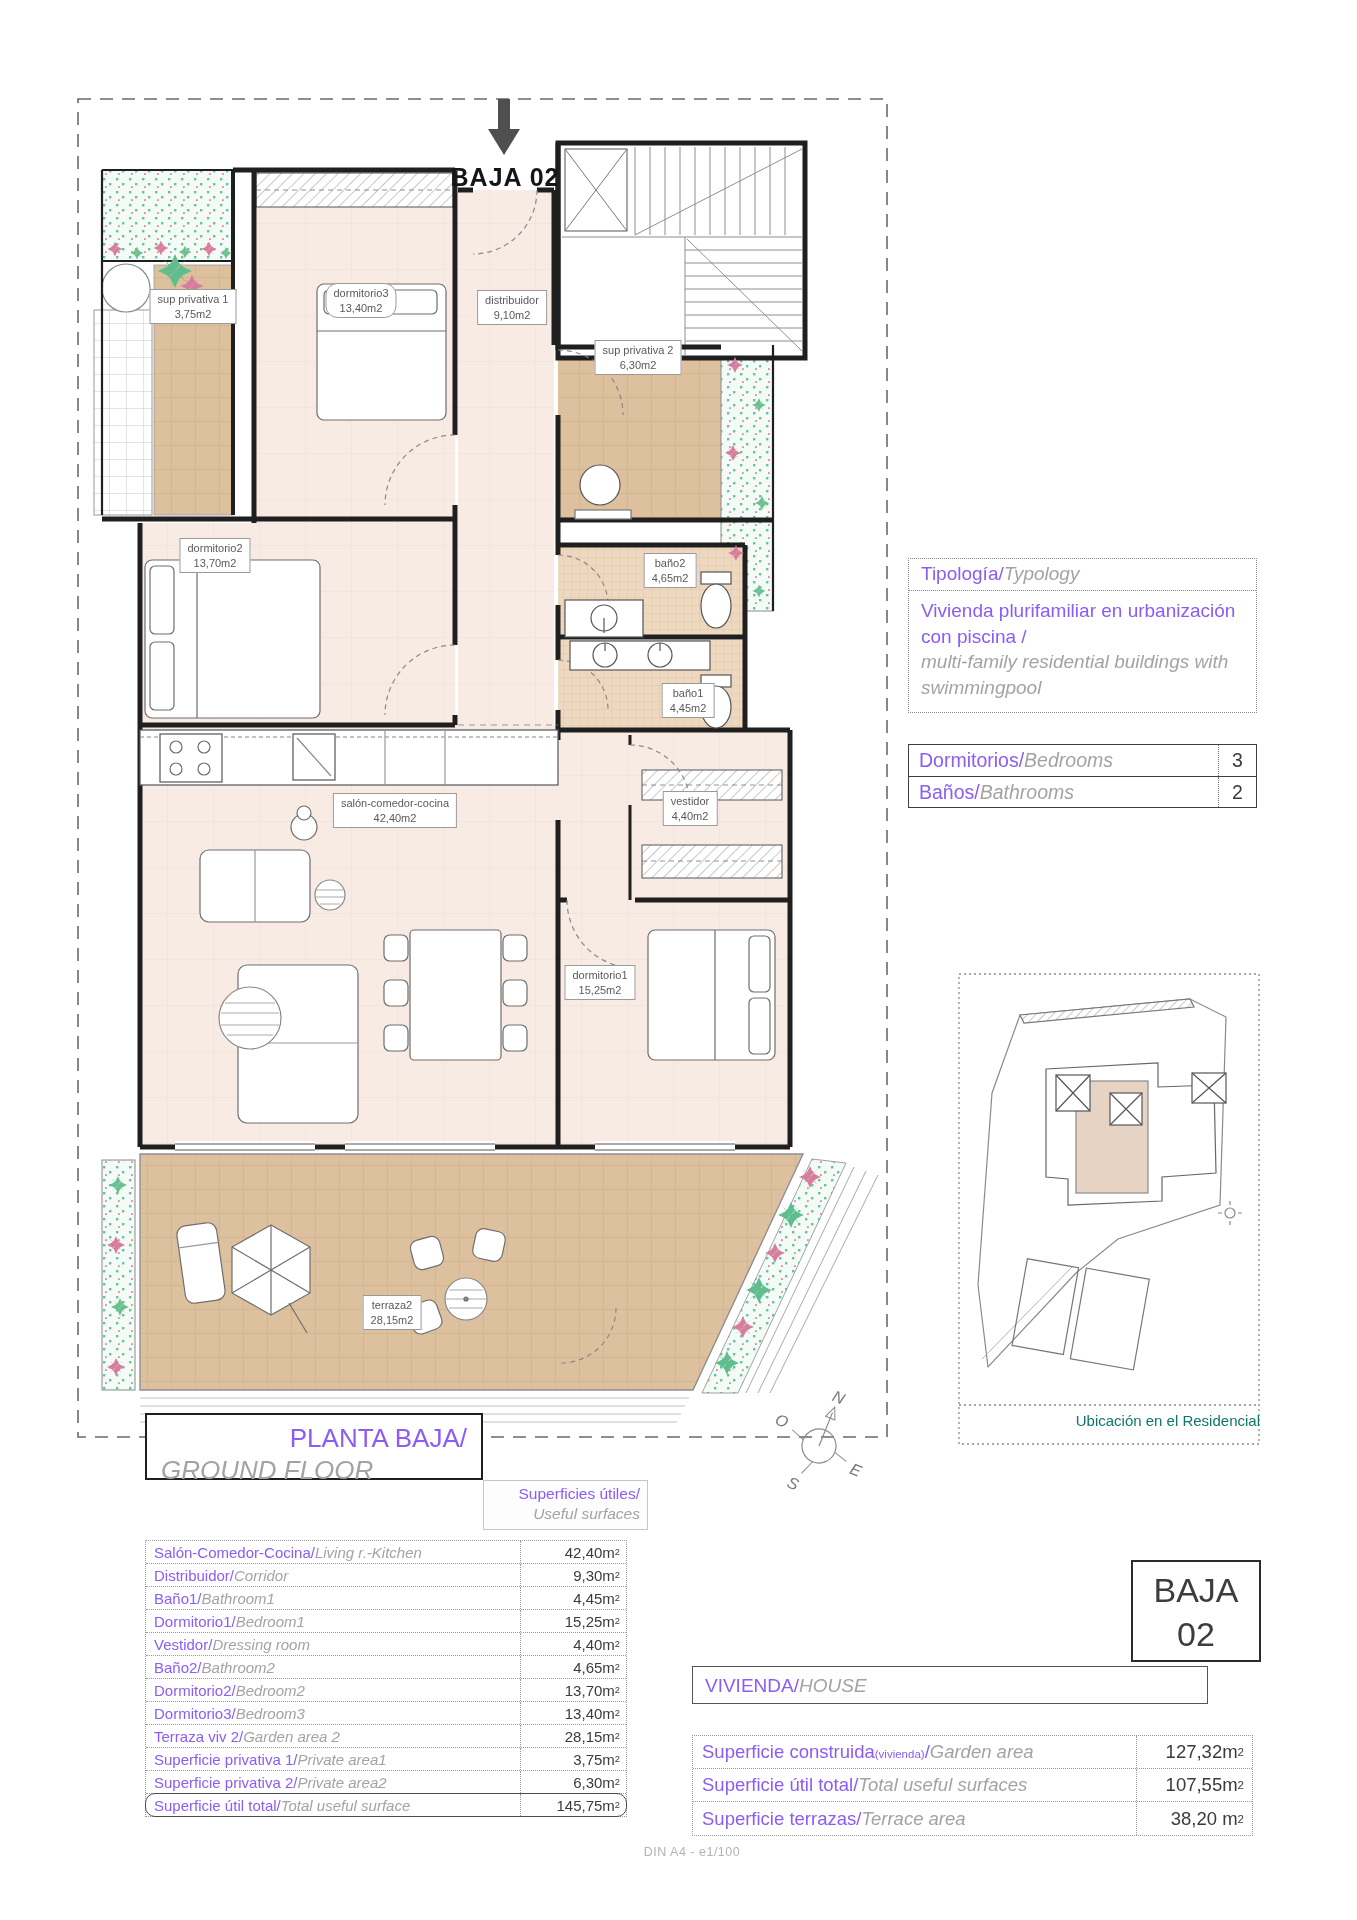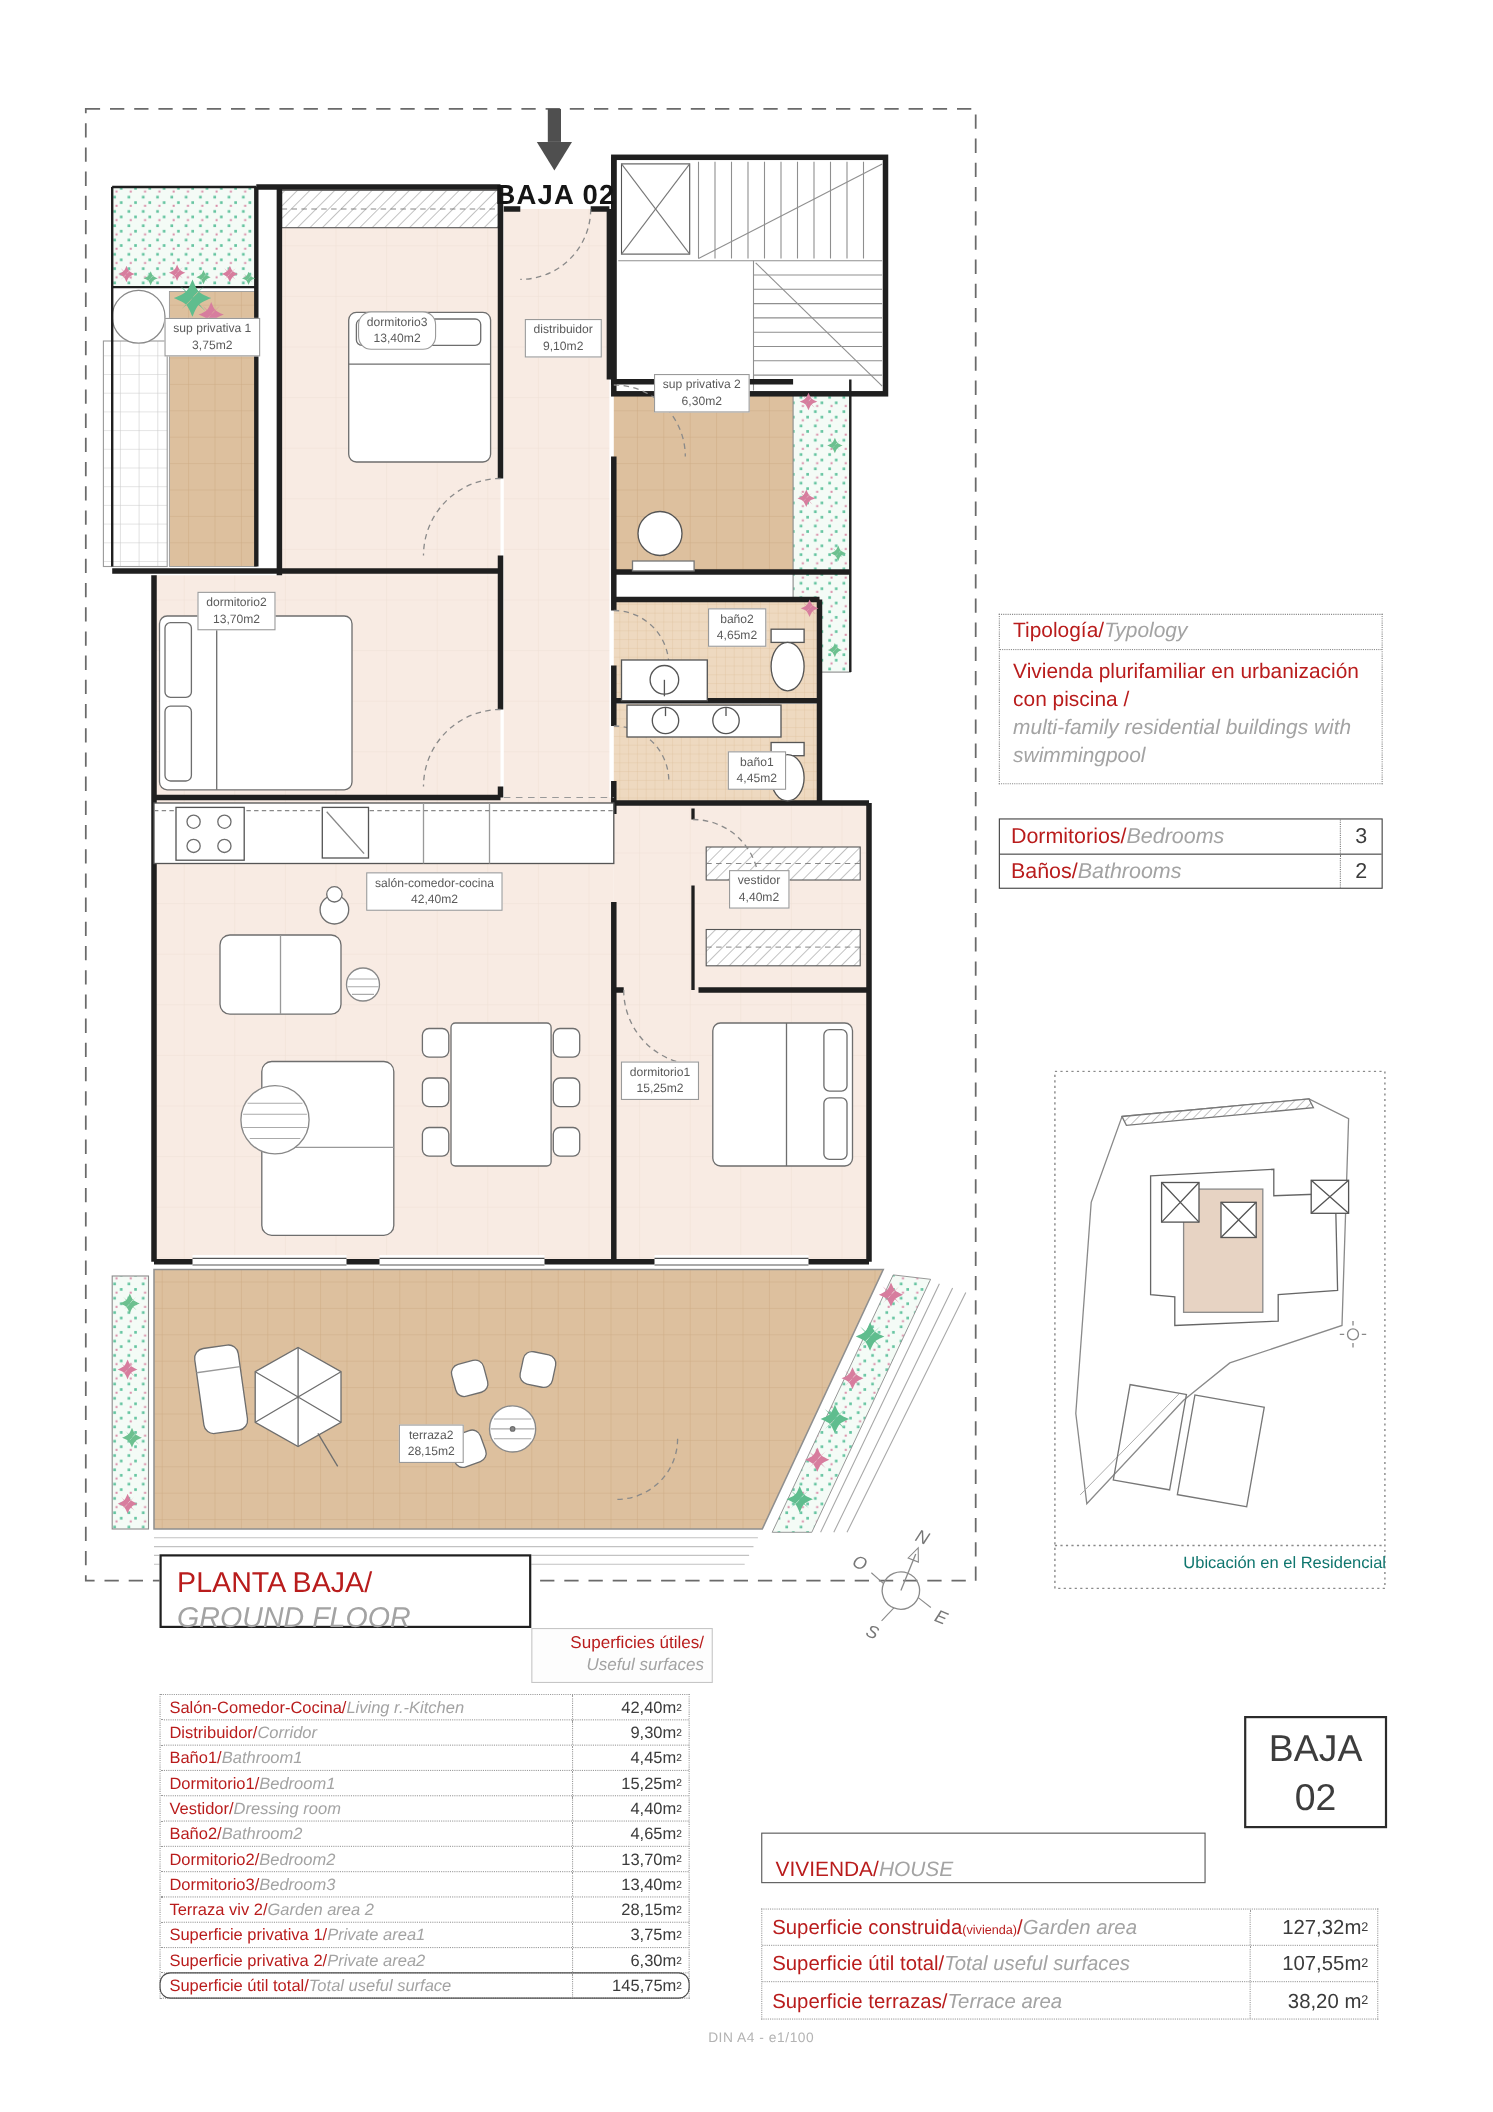--- a/index.html
+++ b/index.html
@@ -17,21 +17,21 @@
     font-size:25px; font-weight:600; letter-spacing:1px; color:#151515; z-index:6; }
   .dn-arrow { position:absolute; left:488px; top:99px; width:32px; height:58px; z-index:6; }
   .dn-arrow .shaft { position:absolute; left:10px; top:0; width:12px; height:30px; background:#4f4f4f; }
   .dn-arrow .head { position:absolute; left:0; top:30px; width:0; height:0;
     border-left:16px solid transparent; border-right:16px solid transparent; border-top:26px solid #4f4f4f; }
 
   
   .typology { left:908px; top:558px; width:349px; border:1.5px dotted #8a8a8a; background:#fff; }
   .typology .hdr { padding:4px 12px 5px; border-bottom:1.5px dotted #8a8a8a; font-size:19px; }
   .typology .body { padding:7px 12px 11px; font-size:19px; line-height:1.35; }
-  .es { color:#b91c1c; }
+  .es { color:#8b5cf6;text-align:right; }
   .en { color:#a3a3a3; font-style:italic; }
 
   
   .counts { left:908px; top:744px; width:349px; border:1.5px solid #3f3f3f; background:#fff; }
   .counts .c-row { display:flex; height:31px; align-items:center; }
   .counts .c-row + .c-row { border-top:1.5px solid #3f3f3f; }
   .counts .c-label { flex:1; font-size:19.5px; padding-left:10px; }
   .counts .c-val { width:38px; border-left:1.5px dotted #777; text-align:center; font-size:19.5px; align-self:stretch; display:flex; align-items:center; justify-content:center; }
 
   
@@ -53,22 +53,22 @@
   .u-label { flex:1; font-size:15px; padding-left:8px; white-space:nowrap; }
   .u-val { width:106px; border-left:1px dotted #9a9a9a; align-self:stretch; display:flex;
     align-items:center; justify-content:flex-end; padding-right:6px; font-size:15px; }
   sup { font-size:62%; vertical-align:super; line-height:0; }
 
   
   .badge { left:1131px; top:1560px; width:130px; height:102px; border:2.5px solid #2b2b2b;
     text-align:center; font-size:34px; color:#3d3d3d; line-height:1.28; padding-top:7px; background:#fff; }
 
   
-  .viv-hdr { left:692px; top:1666px; width:404px; height:38px; border:1.5px solid #555;
-    font-size:19px; padding:22px 12px; background:#fff; }
+  .viv-hdr { left:692px; top:1666px; width:516px; height:38px; border:1.5px solid #555;
+    font-size:19px; padding:8px 12px; background:#fff; }
   .htable { left:692px; top:1735px; width:561px; border:1px dotted #9a9a9a; background:#fff; }
   .h-row { display:flex; height:33px; align-items:center; border-bottom:1px dotted #9a9a9a; }
   .h-row:last-child { border-bottom:none; }
   .h-label { flex:1; font-size:18.5px; padding-left:9px; white-space:nowrap; }
   .h-label .small { font-size:11.5px; }
   .h-val { width:116px; border-left:1px dotted #9a9a9a; align-self:stretch; display:flex;
     align-items:center; justify-content:flex-end; padding-right:8px; font-size:18.5px; }
 
   .footer { left:592px; top:1845px; width:200px; text-align:center; font-size:12.5px;
     color:#b3b3b3; letter-spacing:.5px; }

